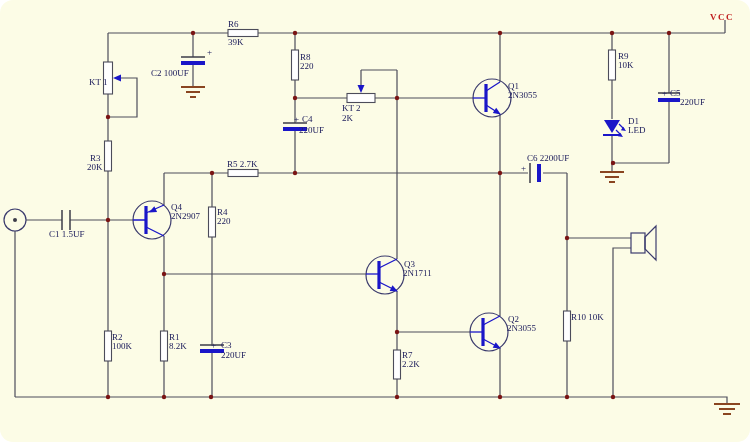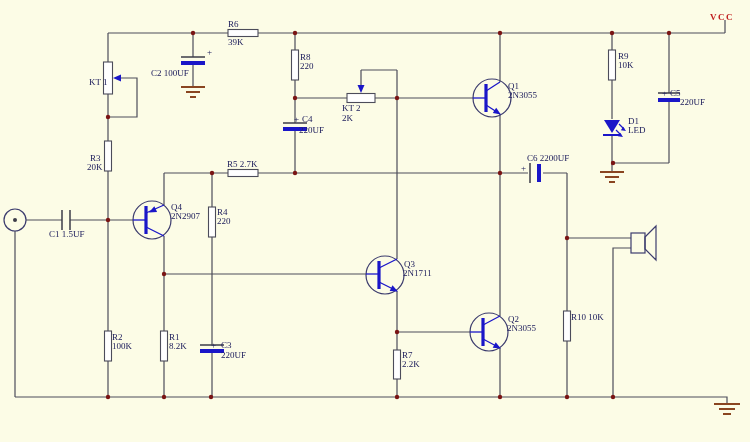--- a/index.html
+++ b/index.html
@@ -1,20 +1,20 @@
 <!DOCTYPE html>
 <html style="--background: #fcfce6; --wire: #4c4c5a; --blue: #1a16c8; --junction: #7a1414; --ground: #8a4520; --text: #20205e; --vcc_text: #c02020; --outline: #3c3c6e;"><head>
 <meta charset="utf-8">
 <style>
   :root{
     --background:#fcfce6; --wire:#4c4c5a; --blue:#1a16c8; --junction:#7a1414;
     --ground:#8a4520; --text:#20205e; --vcc_text:#c02020; --outline:#3c3c6e;
   }
   html,body{margin:0;padding:0;}
-  .canvas{position:relative;width:750px;height:442px;background:var(--background);overflow:hidden;}
+  .canvas{position:relative;width:750px;height:442px;background:var(--background);overflow:hidden;border-radius:13px;}
   svg{position:absolute;left:0;top:0;}
   .wire{stroke:var(--wire);stroke-width:1.2;fill:none;}
   .body{fill:#ffffff;stroke:var(--wire);stroke-width:1.1;}
   .tcircle{fill:none;stroke:var(--outline);stroke-width:1.2;}
   .tbar{stroke:var(--blue);stroke-width:3.2;fill:none;}
   .tlead{stroke:var(--blue);stroke-width:1.3;fill:none;}
   .bluefill{fill:var(--blue);stroke:none;}
   .thinplate{stroke:#3c3c48;stroke-width:1.5;fill:none;}
   .thickplate{stroke:var(--blue);stroke-width:4;fill:none;}
   .dot{fill:var(--junction);stroke:none;}

